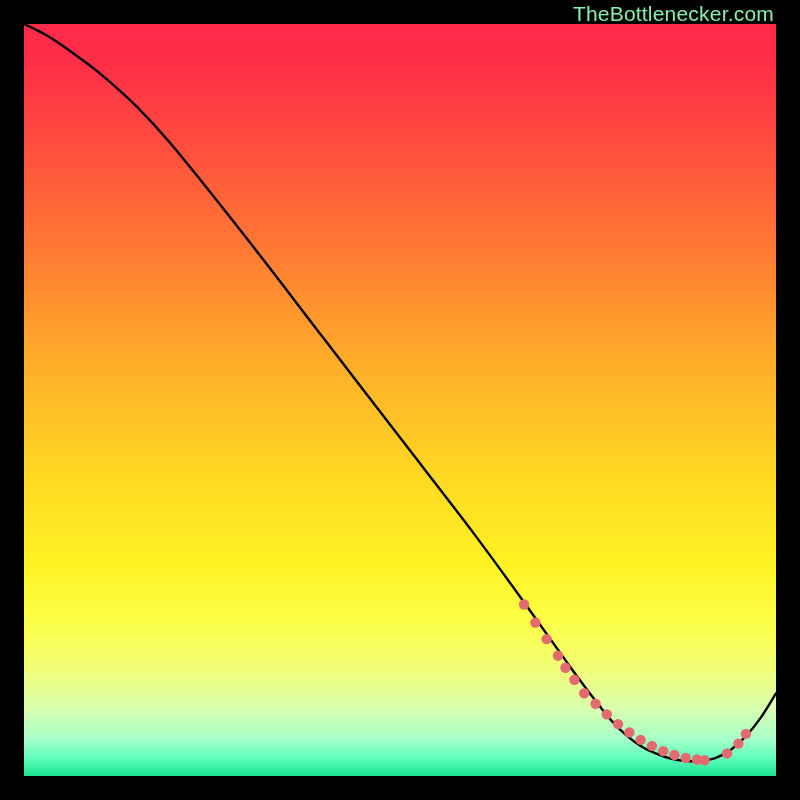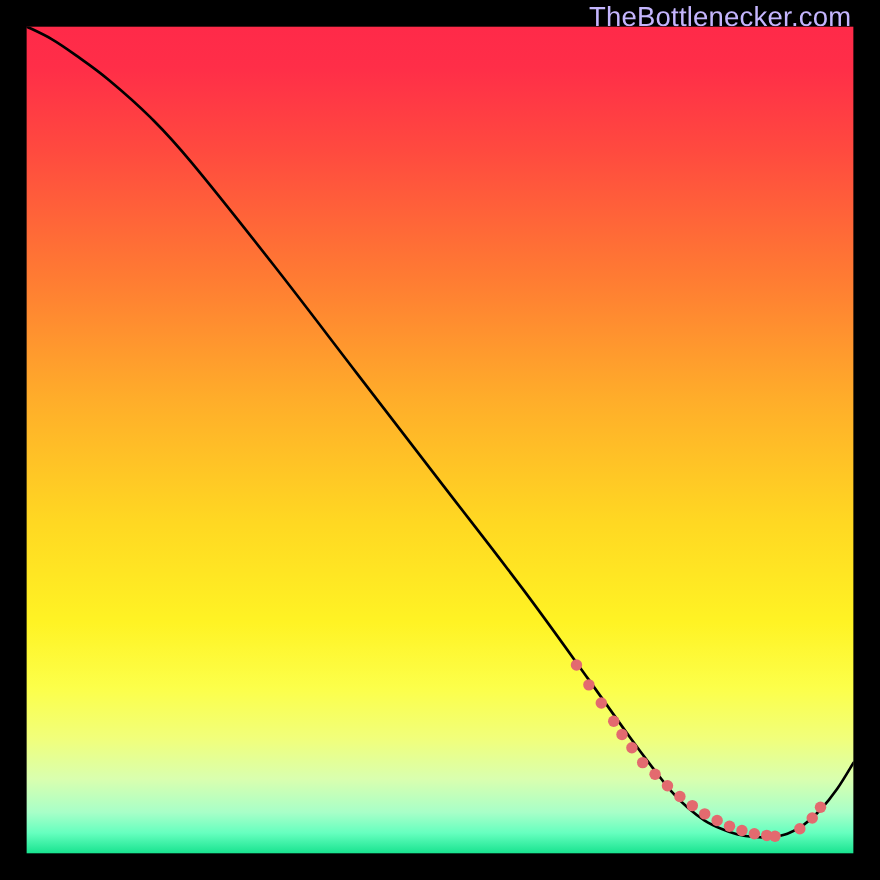--- a/index.html
+++ b/index.html
@@ -23,22 +23,22 @@
     position: absolute;
     left: 0;
     top: 0;
     width: 752px;
     height: 752px;
   }
   .watermark {
     position: absolute;
     top: 2px;
     right: 26px;
-    color: #c4b5fd;
-    font-size: 25px;
+    color: #86efac;
+    font-size: 21px;
     font-weight: 500;
     letter-spacing: 0.2px;
   }
   svg { display: block; }
 </style>
 </head>
 <body>
 
 <div class="watermark">TheBottlenecker.com</div>
 

